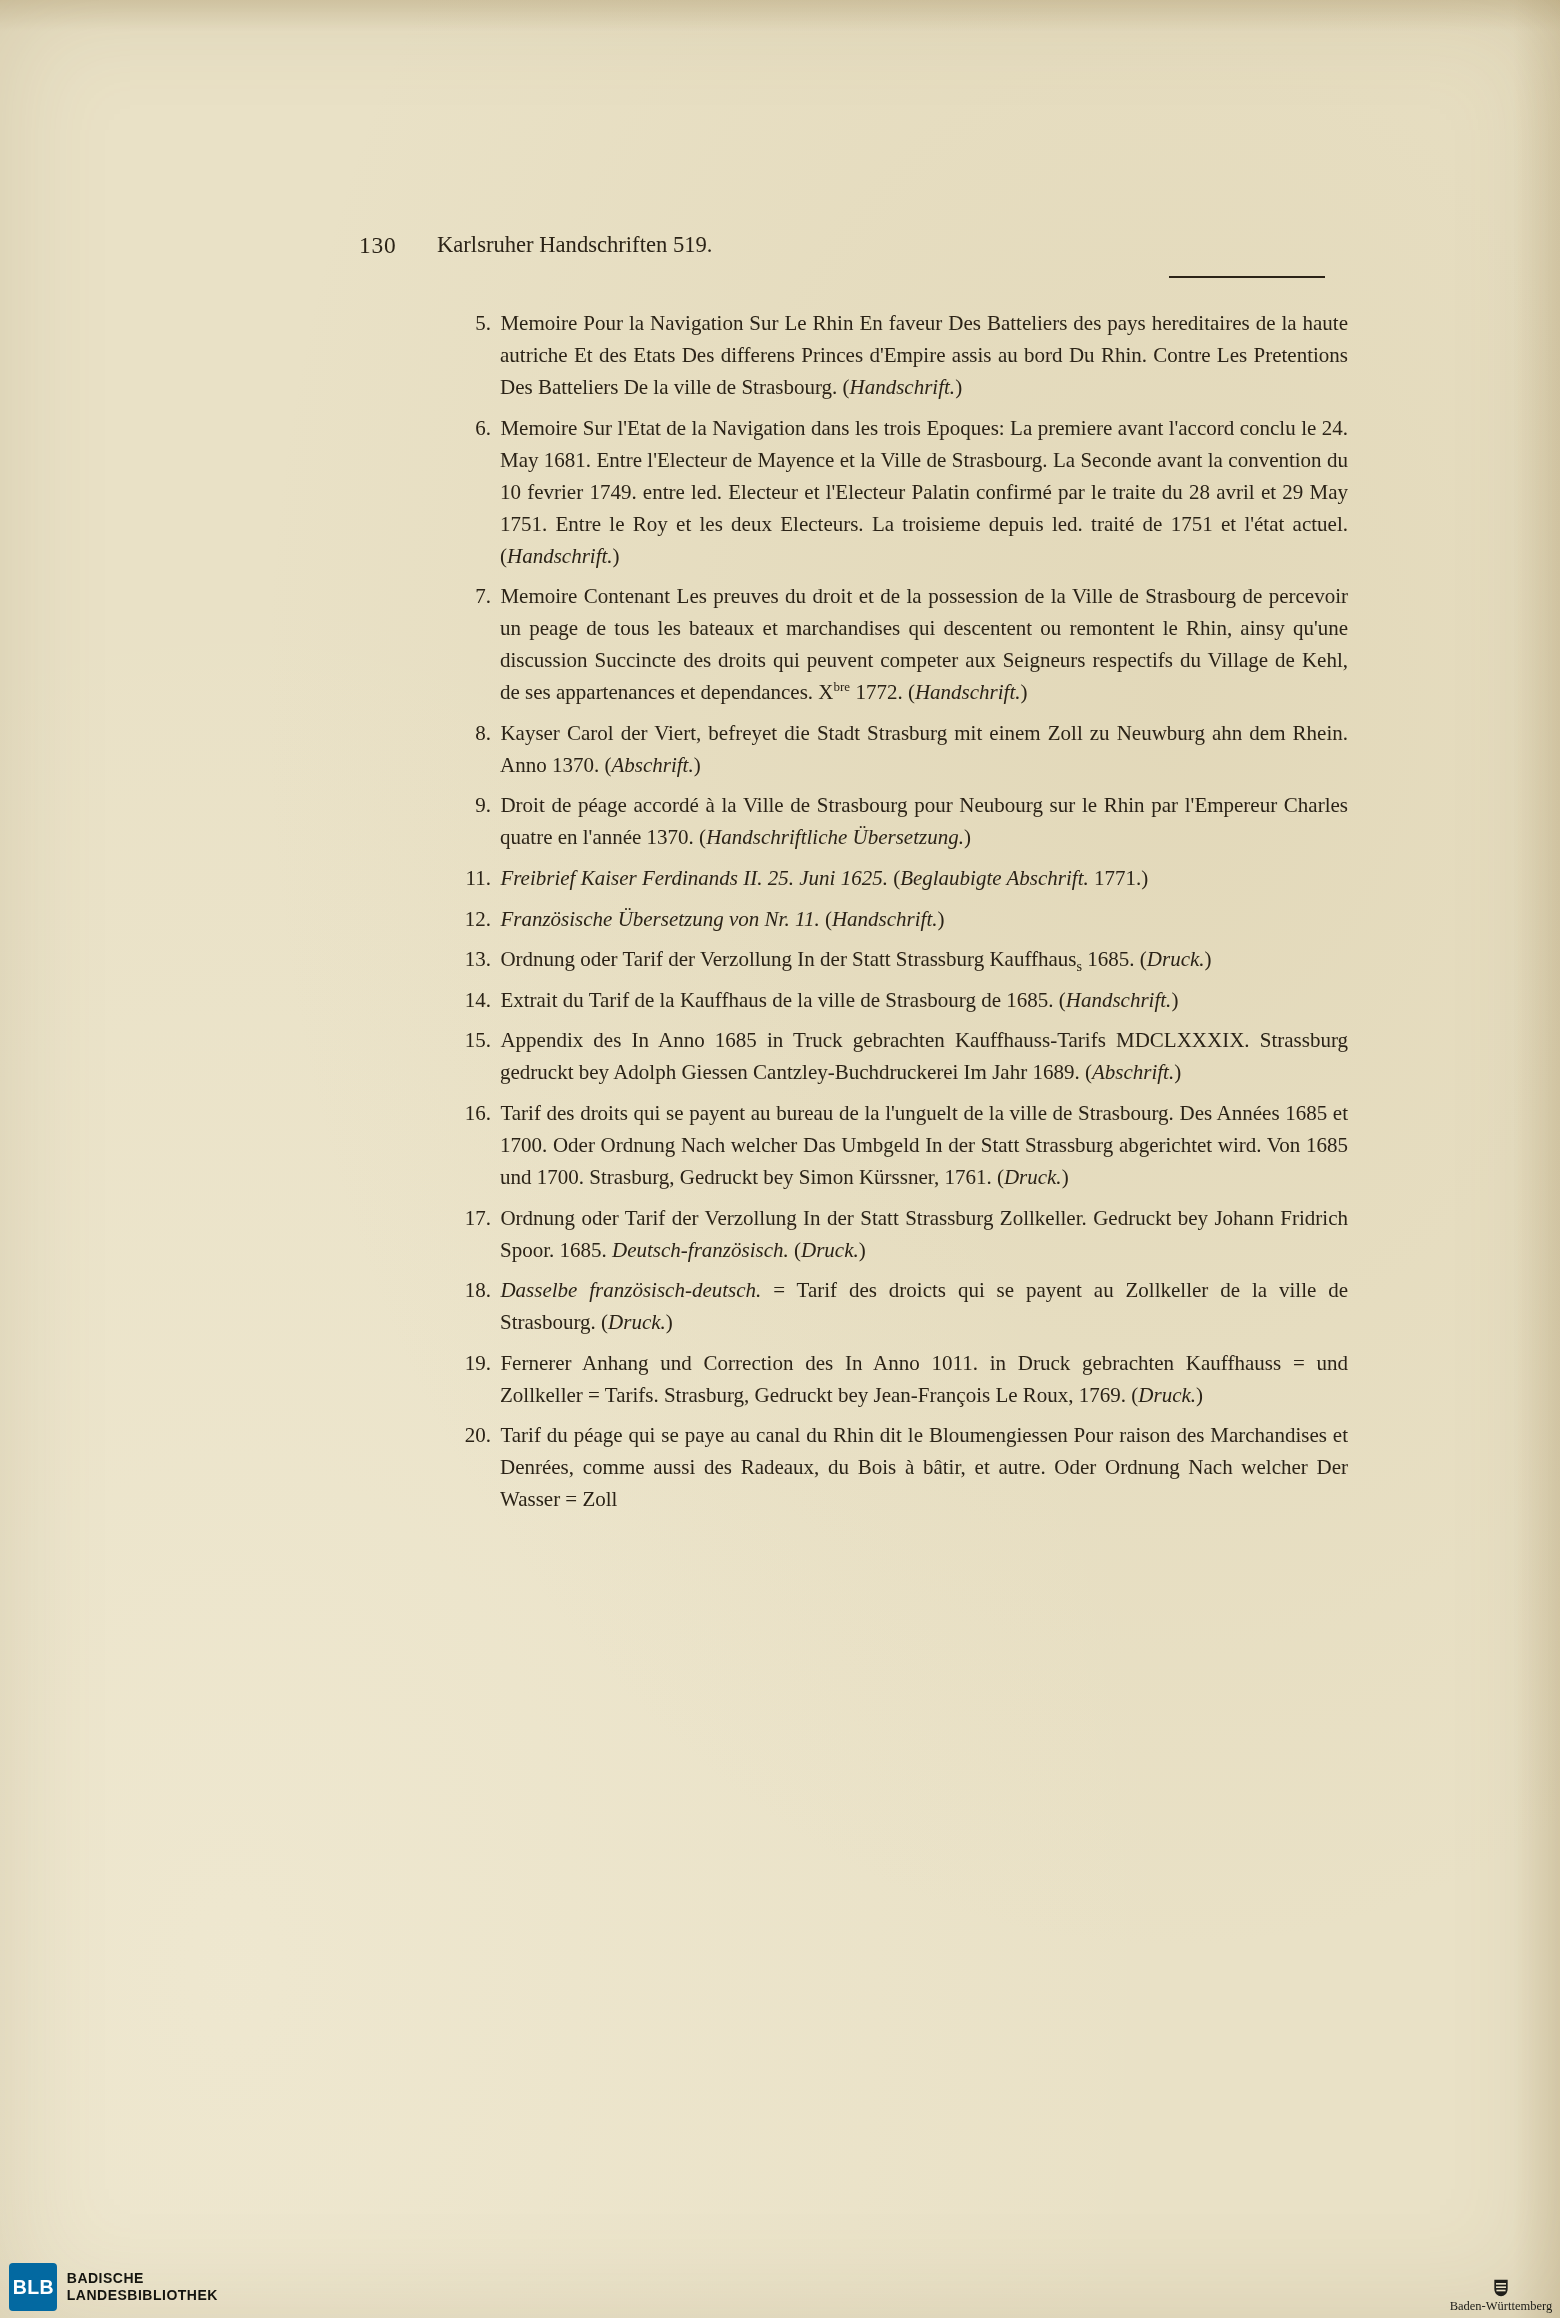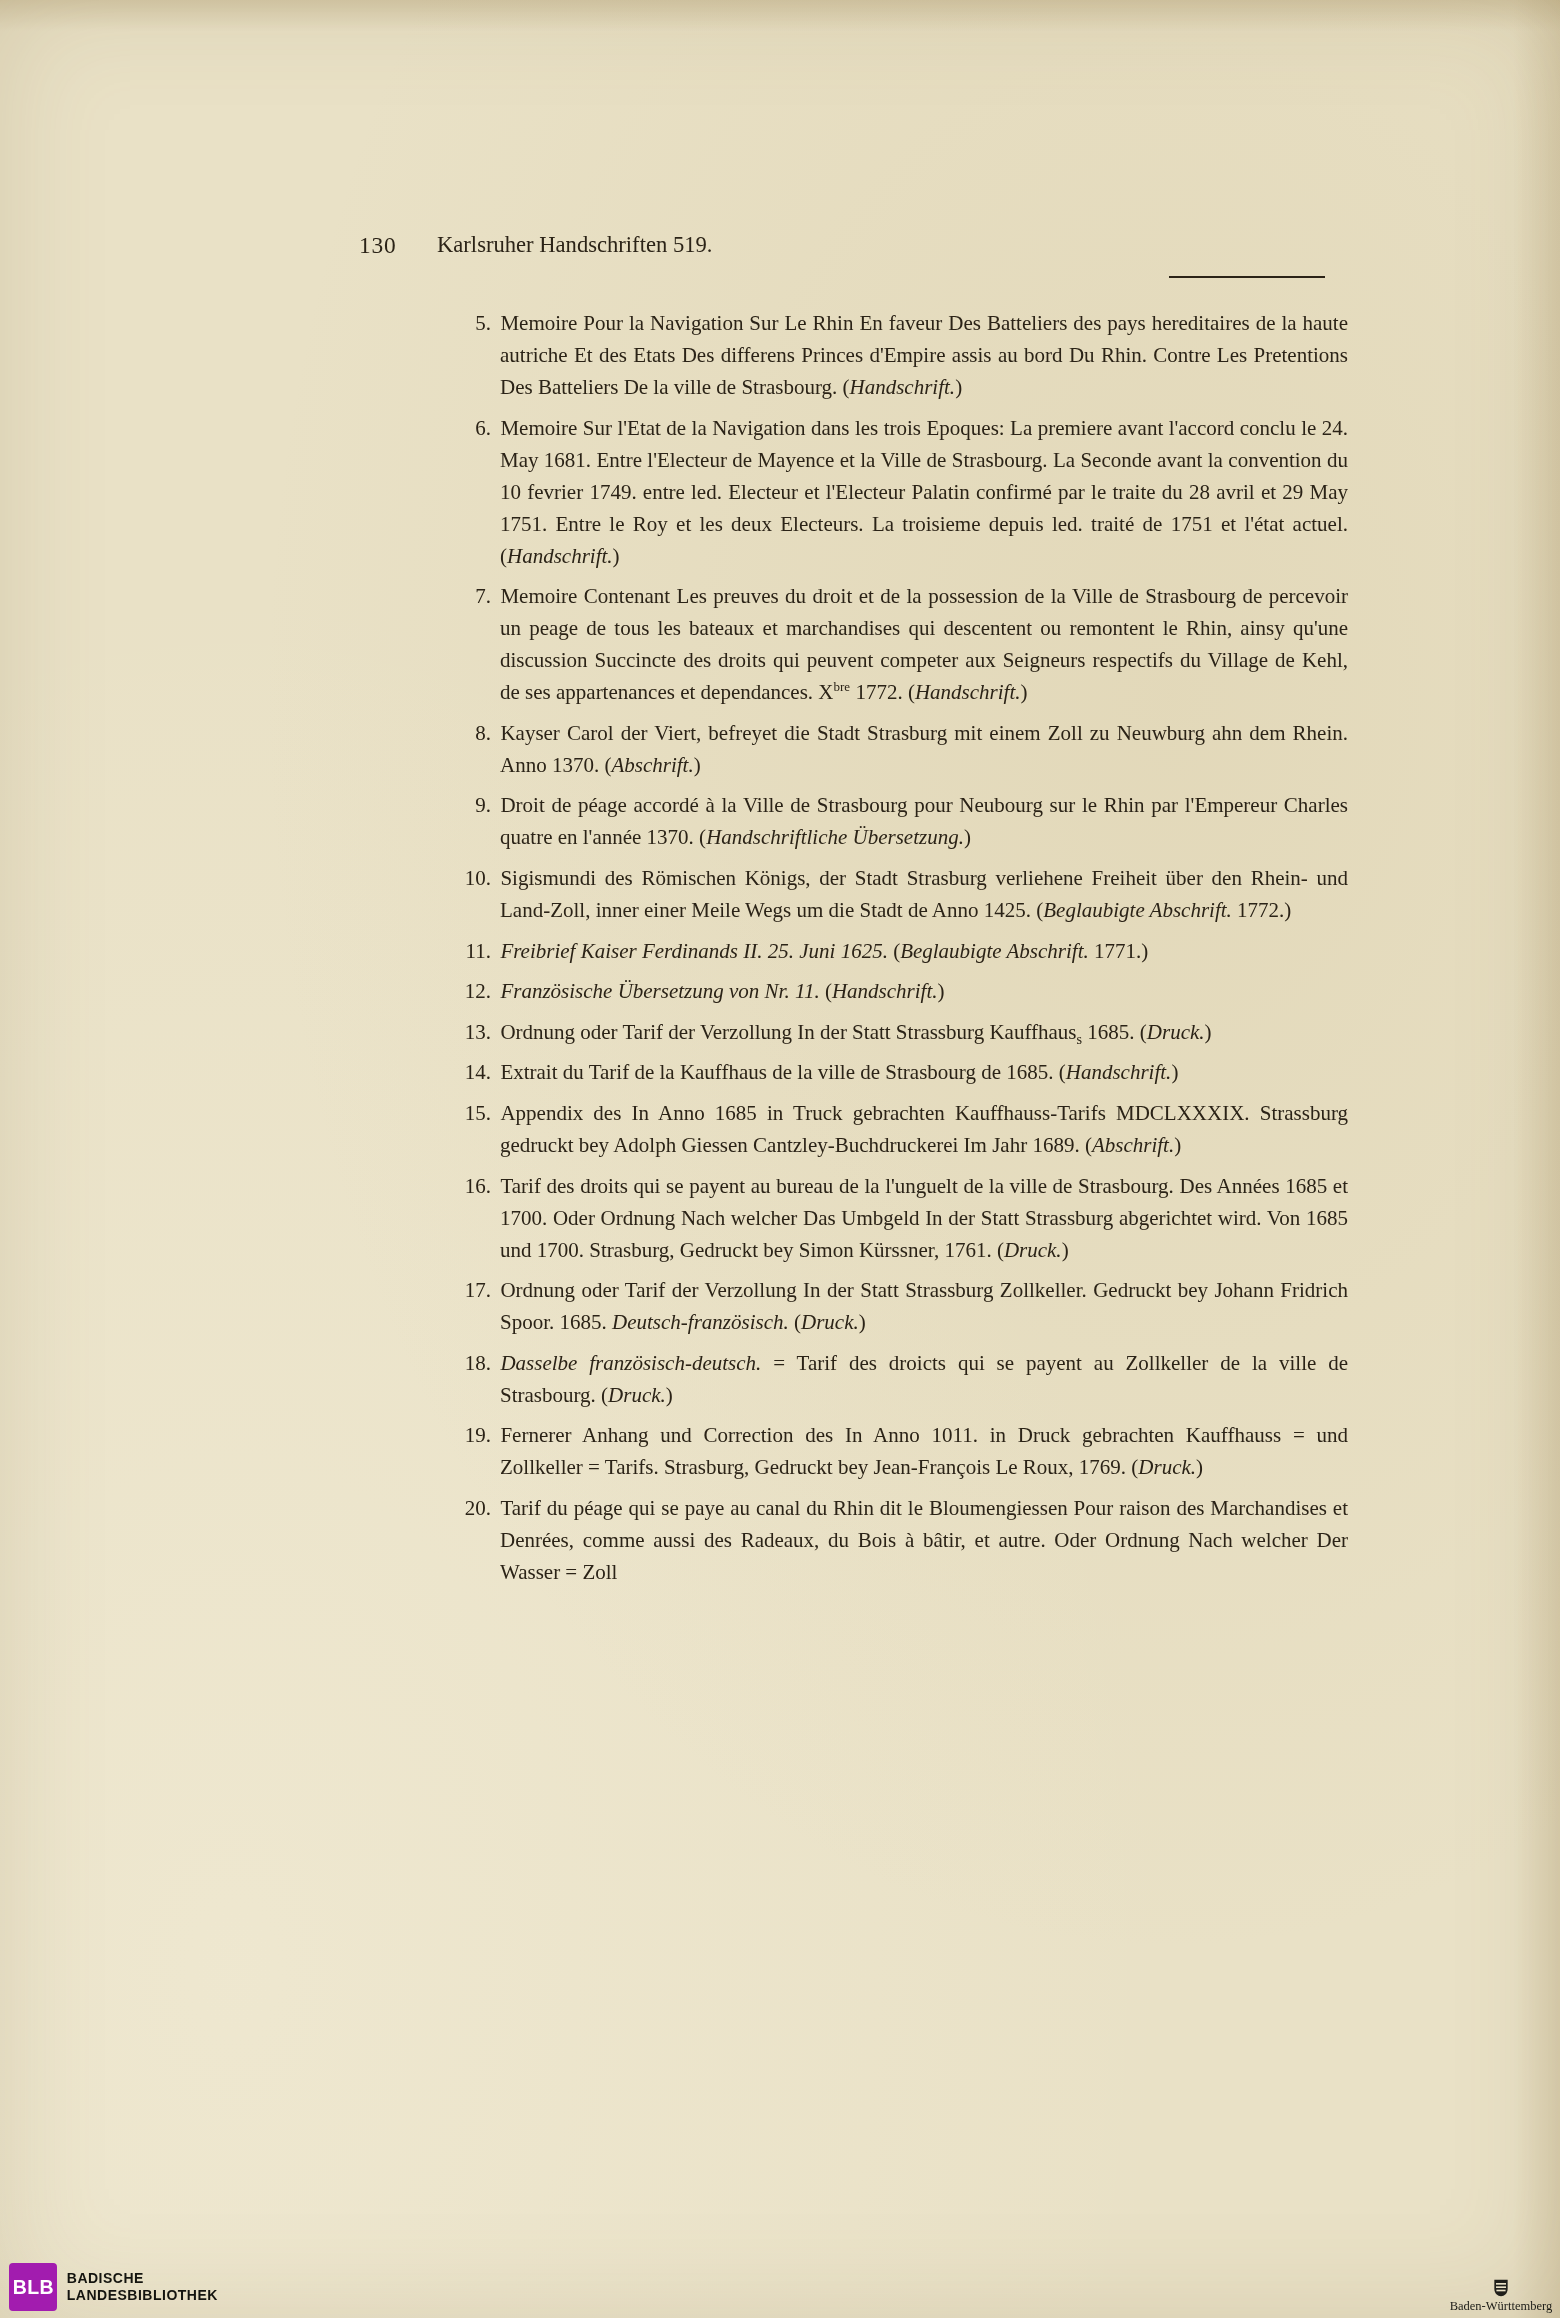--- a/index.html
+++ b/index.html
@@ -108,35 +108,34 @@
 </div>
 
 <div class="header-rule"></div>
 
 <div class="entry-list">
     <p class="entry"><span class="entry-num">5.</span><span class="entry-body"><span>Memoire Pour la Navigation Sur Le Rhin En faveur Des Batteliers des pays hereditaires de la haute autriche Et des Etats Des differens Princes d'Empire assis au bord Du Rhin. Contre Les Pretentions Des Batteliers De la ville de Strasbourg. (</span><span class="seg-italic">Handschrift.</span><span>)</span></span></p>
     <p class="entry"><span class="entry-num">6.</span><span class="entry-body"><span>Memoire Sur l'Etat de la Navigation dans les trois Epoques: La premiere avant l'accord conclu le 24. May 1681. Entre l'Electeur de Mayence et la Ville de Strasbourg. La Seconde avant la convention du 10 fevrier 1749. entre led. Electeur et l'Electeur Palatin confirmé par le traite du 28 avril et 29 May 1751. Entre le Roy et les deux Electeurs. La troisieme depuis led. traité de 1751 et l'état actuel. (</span><span class="seg-italic">Handschrift.</span><span>)</span></span></p>
     <p class="entry"><span class="entry-num">7.</span><span class="entry-body"><span>Memoire Contenant Les preuves du droit et de la possession de la Ville de Strasbourg de percevoir un peage de tous les bateaux et marchandises qui descentent ou remontent le Rhin, ainsy qu'une discussion Succincte des droits qui peuvent competer aux Seigneurs respectifs du Village de Kehl, de ses appartenances et dependances. X</span><sup>bre</sup><span> 1772. (</span><span class="seg-italic">Handschrift.</span><span>)</span></span></p>
     <p class="entry"><span class="entry-num">8.</span><span class="entry-body"><span>Kayser Carol der Viert, befreyet die Stadt Strasburg mit einem Zoll zu Neuwburg ahn dem Rhein. Anno 1370. (</span><span class="seg-italic">Abschrift.</span><span>)</span></span></p>
     <p class="entry"><span class="entry-num">9.</span><span class="entry-body"><span>Droit de péage accordé à la Ville de Strasbourg pour Neubourg sur le Rhin par l'Empereur Charles quatre en l'année 1370. (</span><span class="seg-italic">Handschriftliche Übersetzung.</span><span>)</span></span></p>
-    <p class="entry"><span class="entry-num">10.</span><span class="entry-body"><span>Sigismundi des Römischen Königs, der Stadt Strasburg verliehene Freiheit über den Rhein- und Land-Zoll, inner einer Meile Wegs um die Stadt de Anno 1425. (</span><span class="seg-italic">Beglaubigte Abschrift.</span><span> 1772.)</span></span></p>
     <p class="entry"><span class="entry-num">11.</span><span class="entry-body"><span class="seg-italic">Freibrief Kaiser Ferdinands II. 25. Juni 1625.</span><span> (</span><span class="seg-italic">Beglaubigte Abschrift.</span><span> 1771.)</span></span></p>
     <p class="entry"><span class="entry-num">12.</span><span class="entry-body"><span class="seg-italic">Französische Übersetzung von Nr. 11.</span><span> (</span><span class="seg-italic">Handschrift.</span><span>)</span></span></p>
     <p class="entry"><span class="entry-num">13.</span><span class="entry-body"><span>Ordnung oder Tarif der Verzollung In der Statt Strassburg Kauffhaus</span><sub>s</sub><span> 1685. (</span><span class="seg-italic">Druck.</span><span>)</span></span></p>
     <p class="entry"><span class="entry-num">14.</span><span class="entry-body"><span>Extrait du Tarif de la Kauffhaus de la ville de Strasbourg de 1685. (</span><span class="seg-italic">Handschrift.</span><span>)</span></span></p>
     <p class="entry"><span class="entry-num">15.</span><span class="entry-body"><span>Appendix des In Anno 1685 in Truck gebrachten Kauffhauss-Tarifs MDCLXXXIX. Strassburg gedruckt bey Adolph Giessen Cantzley-Buchdruckerei Im Jahr 1689. (</span><span class="seg-italic">Abschrift.</span><span>)</span></span></p>
     <p class="entry"><span class="entry-num">16.</span><span class="entry-body"><span>Tarif des droits qui se payent au bureau de la l'unguelt de la ville de Strasbourg. Des Années 1685 et 1700. Oder Ordnung Nach welcher Das Umbgeld In der Statt Strassburg abgerichtet wird. Von 1685 und 1700. Strasburg, Gedruckt bey Simon Kürssner, 1761. (</span><span class="seg-italic">Druck.</span><span>)</span></span></p>
     <p class="entry"><span class="entry-num">17.</span><span class="entry-body"><span>Ordnung oder Tarif der Verzollung In der Statt Strassburg Zollkeller. Gedruckt bey Johann Fridrich Spoor. 1685. </span><span class="seg-italic">Deutsch-französisch.</span><span> (</span><span class="seg-italic">Druck.</span><span>)</span></span></p>
     <p class="entry"><span class="entry-num">18.</span><span class="entry-body"><span class="seg-italic">Dasselbe französisch-deutsch.</span><span> = Tarif des droicts qui se payent au Zollkeller de la ville de Strasbourg. (</span><span class="seg-italic">Druck.</span><span>)</span></span></p>
     <p class="entry"><span class="entry-num">19.</span><span class="entry-body"><span>Fernerer Anhang und Correction des In Anno 1011. in Druck gebrachten Kauffhauss = und Zollkeller = Tarifs. Strasburg, Gedruckt bey Jean-François Le Roux, 1769. (</span><span class="seg-italic">Druck.</span><span>)</span></span></p>
     <p class="entry"><span class="entry-num">20.</span><span class="entry-body"><span>Tarif du péage qui se paye au canal du Rhin dit le Bloumengiessen Pour raison des Marchandises et Denrées, comme aussi des Radeaux, du Bois à bâtir, et autre. Oder Ordnung Nach welcher Der Wasser = Zoll</span></span></p>
   </div>
 
 <div class="footer-left">
-  <div class="blb-logo" style="background: #a21caf;">
+  <div class="blb-logo" style="background: #0369a1;">
     <span>BLB</span>
   </div>
   <div class="library-name">
     <div>BADISCHE</div>
     <div>LANDESBIBLIOTHEK</div>
   </div>
 </div>
 
 <div class="footer-right">
   <div class="bw-emblem">

